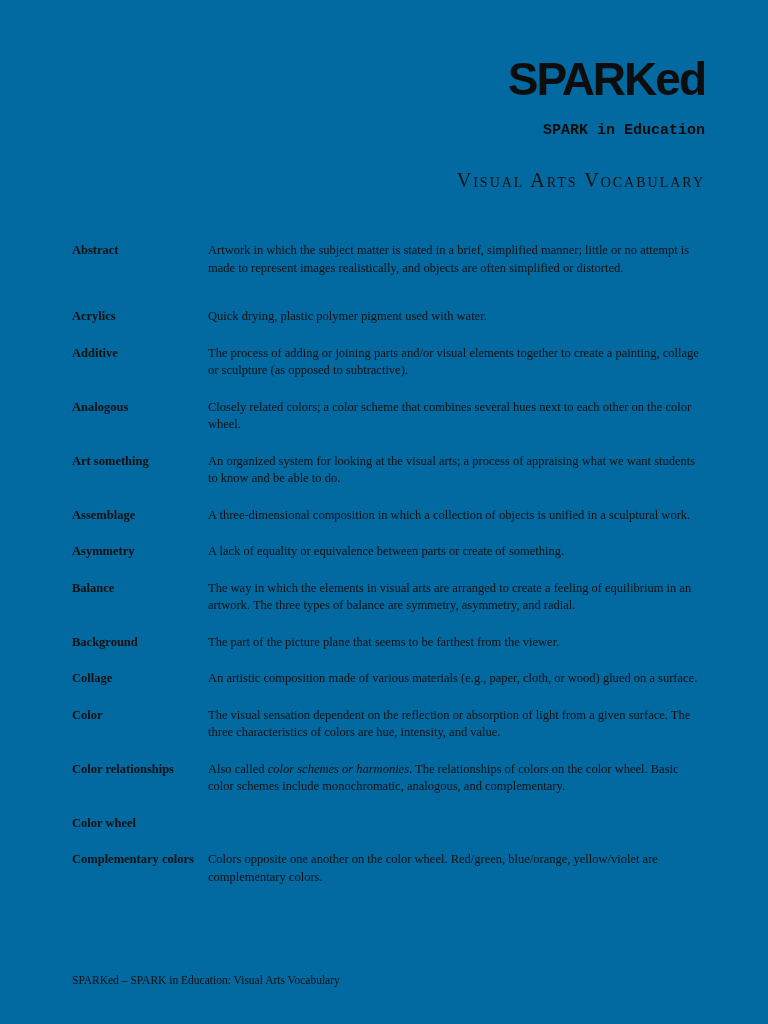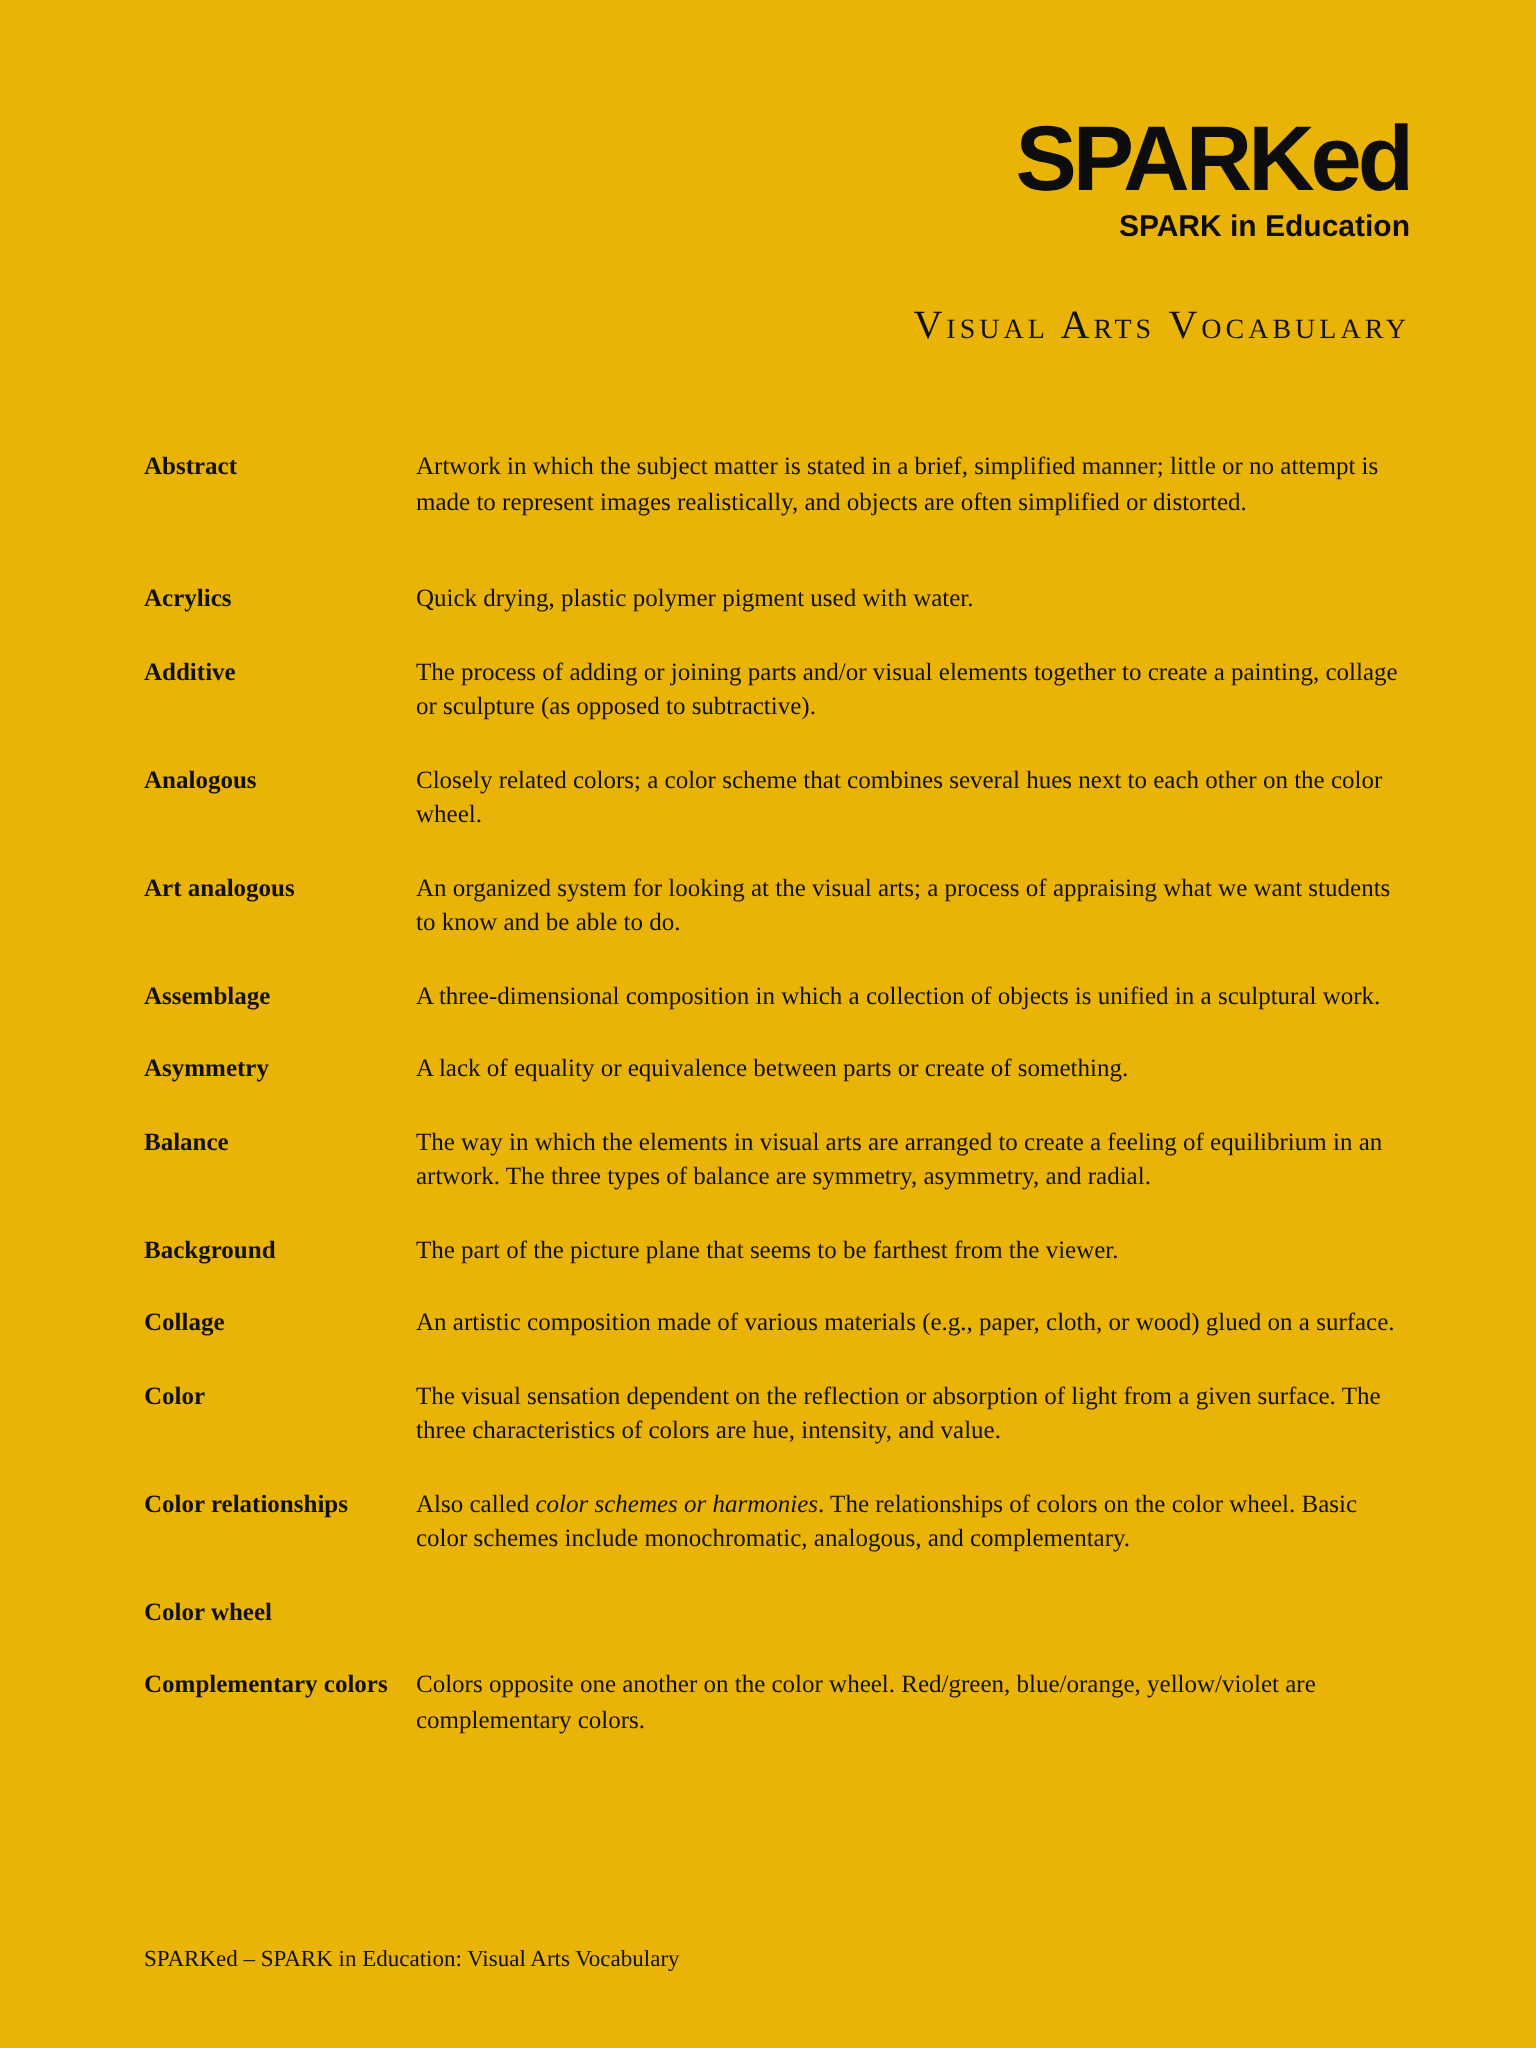--- a/index.html
+++ b/index.html
@@ -4,43 +4,43 @@
 <style>
   html, body {
     margin: 0;
     padding: 0;
     background: #ffffff;
   }
   .page {
     position: relative;
     width: 768px;
     height: 1024px;
-    background: #eab308;
+    background: #0369a1;
     color: #111111;
     font-family: "Liberation Serif", serif;
     box-sizing: border-box;
     padding: 56px 63px 0 72px;
     overflow: hidden;
   }
   header {
     text-align: right;
   }
   .logo-main {
     font-family: "Liberation Sans", sans-serif;
     font-weight: bold;
     font-size: 46px;
     line-height: 1;
     letter-spacing: -2px;
     color: #0d0d0d;
   }
   .logo-sub {
-    font-family: Liberation Sans, sans-serif;
+    font-family: Liberation Mono, monospace;
     font-weight: bold;
     font-size: 15px;
-    margin-top: 3px;
+    margin-top: 20px;
     color: #0d0d0d;
   }
   .doc-title {
     margin: 30px 0 0 0;
     font-size: 20px;
     font-weight: normal;
     font-variant: small-caps;
     letter-spacing: 2px;
     color: #111111;
   }
@@ -102,21 +102,21 @@
       </div>
       <div class="row">
         <div class="term">Additive</div>
         <div class="def"><span>The process of adding or joining parts and/or visual elements together to create a painting, collage or sculpture (as opposed to subtractive).</span></div>
       </div>
       <div class="row">
         <div class="term">Analogous</div>
         <div class="def"><span>Closely related colors; a color scheme that combines several hues next to each other on the color wheel.</span></div>
       </div>
       <div class="row">
-        <div class="term">Art analogous</div>
+        <div class="term">Art something</div>
         <div class="def"><span>An organized system for looking at the visual arts; a process of appraising what we want students to know and be able to do.</span></div>
       </div>
       <div class="row">
         <div class="term">Assemblage</div>
         <div class="def"><span>A three-dimensional composition in which a collection of objects is unified in a sculptural work.</span></div>
       </div>
       <div class="row">
         <div class="term">Asymmetry</div>
         <div class="def"><span>A lack of equality or equivalence between parts or create of something.</span></div>
       </div>

